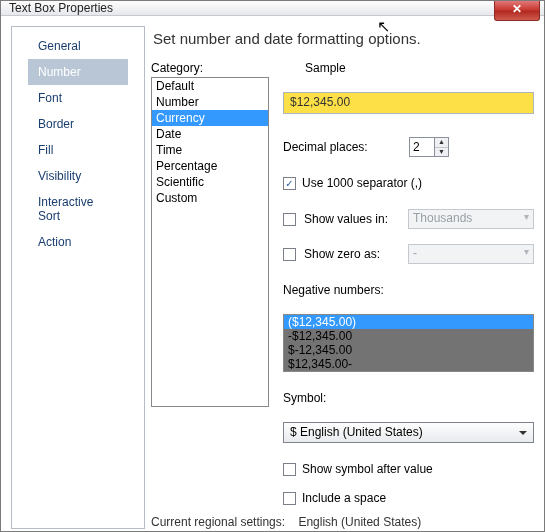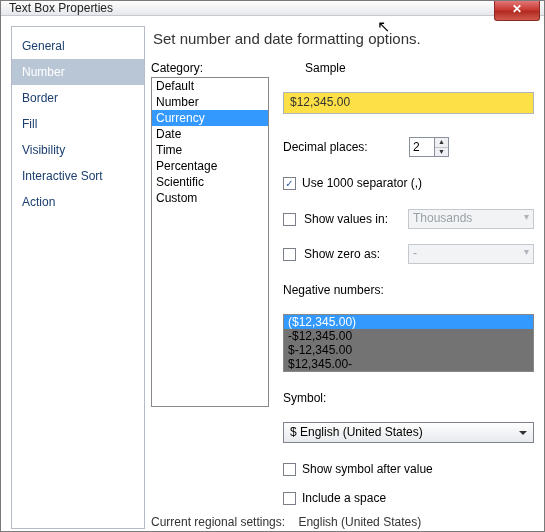--- a/index.html
+++ b/index.html
@@ -23,21 +23,21 @@
     border: 1px solid #8a2b24; border-top: none;
     border-radius: 0 0 3px 3px; color: #fff; text-align: center;
     line-height: 17px; font-size: 12px; font-weight: bold;
     cursor: default;
   }
   .body {
     flex: 1; display: flex; padding: 10px 10px 8px 10px; gap: 6px;
   }
   .nav {
     width: 134px; border: 1px solid #b6bcc6; background: #fff;
-    padding: 6px 0;
+    padding: 6px 16px;
   }
   .nav-item {
     padding: 6px 10px; color: #1a3e6e; cursor: default;
   }
   .nav-item.sel {
     background: #b9c6d6; color: #fff;
   }
   .panel { flex: 1; display: flex; flex-direction: column; }
   .heading { font-size: 15px; color: #333; margin: 4px 0 14px 2px; }
   .row { display: flex; gap: 10px; }
@@ -122,20 +122,21 @@
   <div class="titlebar">
     <span class="title">Text Box Properties</span>
     <div class="closebtn">✕</div>
   </div>
   <span class="cursor-img">↖</span>
 
   <div class="body">
     <div class="nav">
       <div class="nav-item">General</div>
       <div class="nav-item sel">Number</div>
+      <div class="nav-item">Font</div>
       <div class="nav-item">Border</div>
       <div class="nav-item">Fill</div>
       <div class="nav-item">Visibility</div>
       <div class="nav-item">Interactive Sort</div>
       <div class="nav-item">Action</div>
     </div>
 
     <div class="panel">
       <div class="heading">Set number and date formatting options.</div>
 

